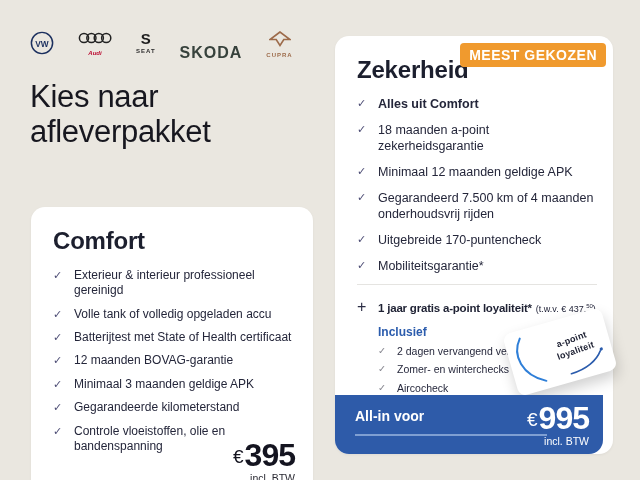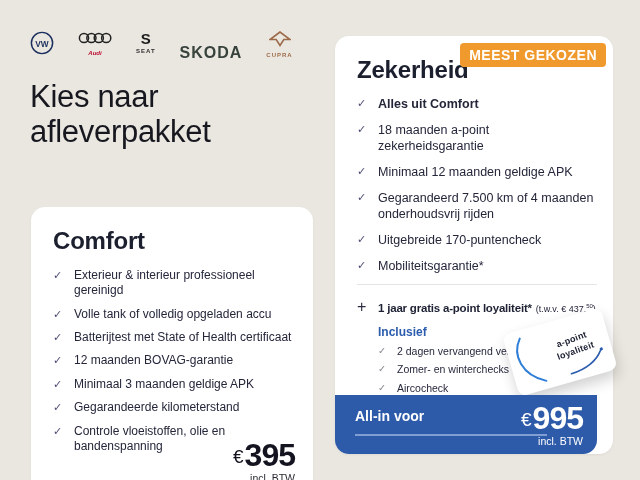--- a/index.html
+++ b/index.html
@@ -75,21 +75,21 @@
   }
   .loyalty-card svg{position:absolute;inset:0;}
   .loyalty-card-text{
     position:absolute;left:36px;top:18px;width:60px;text-align:center;
     font-size:9px;font-weight:700;color:#1e2133;line-height:1.3;letter-spacing:0.2px;
     transform:rotate(-4deg);
   }
 
   
   .blue-footer{
-    position:absolute;left:0;right:16px;bottom:0;height:59px;
+    position:absolute;left:0;right:10px;bottom:0;height:59px;
     background:#2E5BA9;border-radius:0 0 14px 14px;color:#fff;padding-left:28px;
   }
   .footer-label{position:absolute;left:20px;top:13px;font-size:14px;font-weight:700;}
   .footer-line{position:absolute;left:20px;top:39px;width:192px;height:1.5px;background:#7F9FD2;}
   .price-block{text-align:right;}
   .price-block .cur{font-size:19px;font-weight:400;vertical-align:3px;margin-right:1px;}
   .price-block .amt{font-size:32px;font-weight:700;letter-spacing:-1px;}
   .price-note{font-size:10.5px;font-weight:400;margin-top:-2px;}
   .blue-footer .price-block{position:absolute;right:14px;top:5px;}
 

